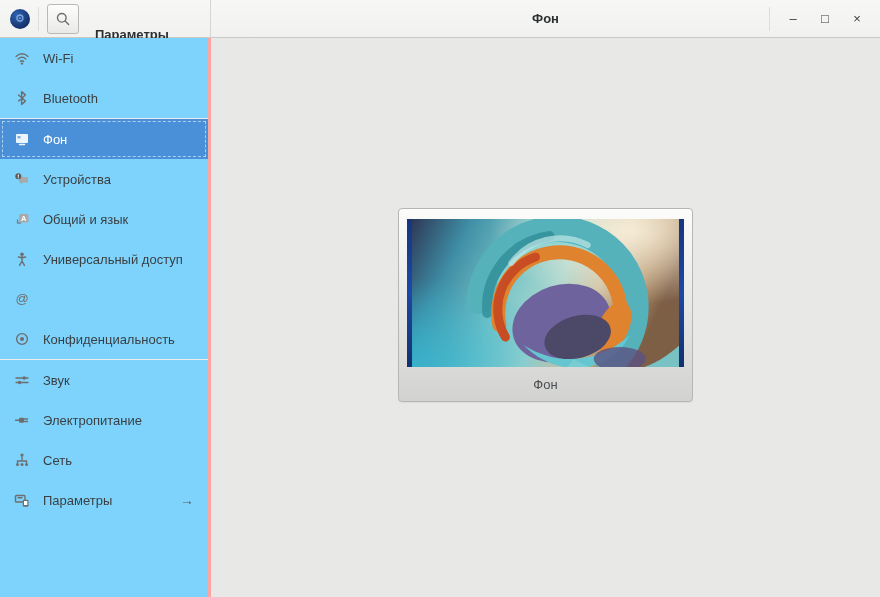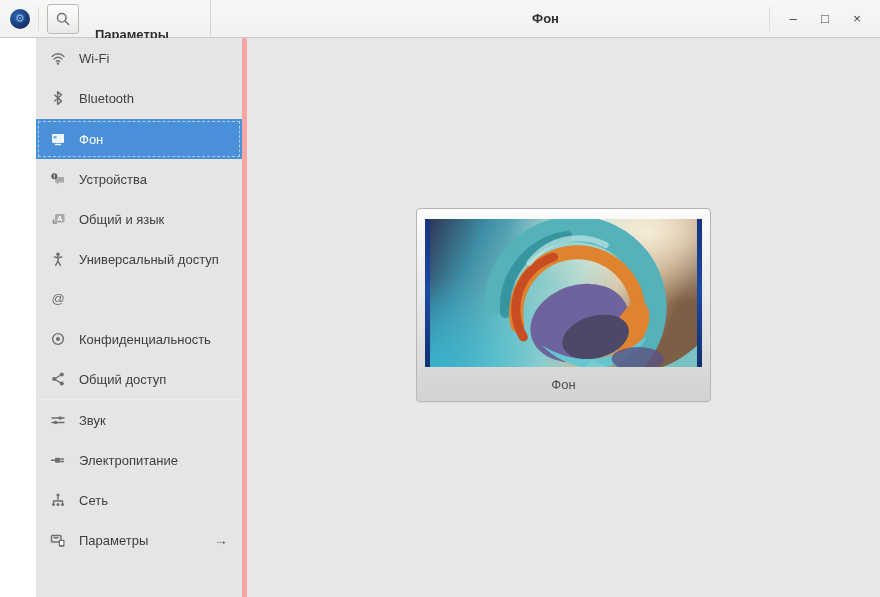--- a/index.html
+++ b/index.html
@@ -41,22 +41,22 @@
   .win-controls { margin-left:auto; display:flex; align-items:center; gap:6px; padding-right:10px; z-index:2; }
   .wc-sep { width:1px; height:24px; background:#dddddb; margin-right:4px; }
   .wc-btn {
     width:26px; height:26px; display:flex; align-items:center; justify-content:center;
     font-size:13px; color:#3c4043; cursor:pointer; border-radius:3px;
   }
 
   
   .body { flex:1; display:flex; min-height:0; }
   .sidebar {
-    width:211px; flex:0 0 211px; background:#e5e5e5;
-    border-right:5px solid #fca5a5; overflow:hidden;margin-left:36px;
+    width:211px; flex:0 0 211px; background:#7dd3fc;
+    border-right:3px solid #fca5a5; overflow:hidden;
   }
   .side-item {
     height:40px; display:flex; align-items:center; gap:13px;
     padding:0 14px; font-size:13px; color:#3b3f42; cursor:pointer;
   }
   .side-item .ic { width:16px; height:16px; flex:0 0 16px; display:flex; align-items:center; justify-content:center; }
   .side-item.selected {
     background:#4a90d9; color:#ffffff;
     outline:1px dashed rgba(255,255,255,.55); outline-offset:-3px;
   }
@@ -241,32 +241,20 @@
       <div class="side-item">
         <span class="ic">
           <svg width="16" height="16" viewBox="0 0 16 16">
             <circle class="st" cx="8" cy="8" r="5.4"></circle>
             <circle class="fl" cx="8" cy="8" r="2.1"></circle>
           </svg>
         </span>
         <span>Конфиденциальность</span>
       </div>
 
-      <div class="side-item">
-        <span class="ic">
-          <svg width="16" height="16" viewBox="0 0 16 16">
-            <line class="st" x1="4.5" y1="8" x2="11.5" y2="3.5"></line>
-            <line class="st" x1="4.5" y1="8" x2="11.5" y2="12.5"></line>
-            <circle class="fl" cx="11.8" cy="3.4" r="2"></circle>
-            <circle class="fl" cx="4.2" cy="8" r="2"></circle>
-            <circle class="fl" cx="11.8" cy="12.6" r="2"></circle>
-          </svg>
-        </span>
-        <span>Общий доступ</span>
-      </div>
 
       <div class="side-div"></div>
 
       <div class="side-item">
         <span class="ic">
           <svg width="16" height="16" viewBox="0 0 16 16">
             <line class="st" x1="2" y1="6" x2="14" y2="6"></line>
             <circle class="fl" cx="10.2" cy="6" r="1.7"></circle>
             <line class="st" x1="2" y1="10.5" x2="14" y2="10.5"></line>
             <circle class="fl" cx="5.6" cy="10.5" r="1.7"></circle>

